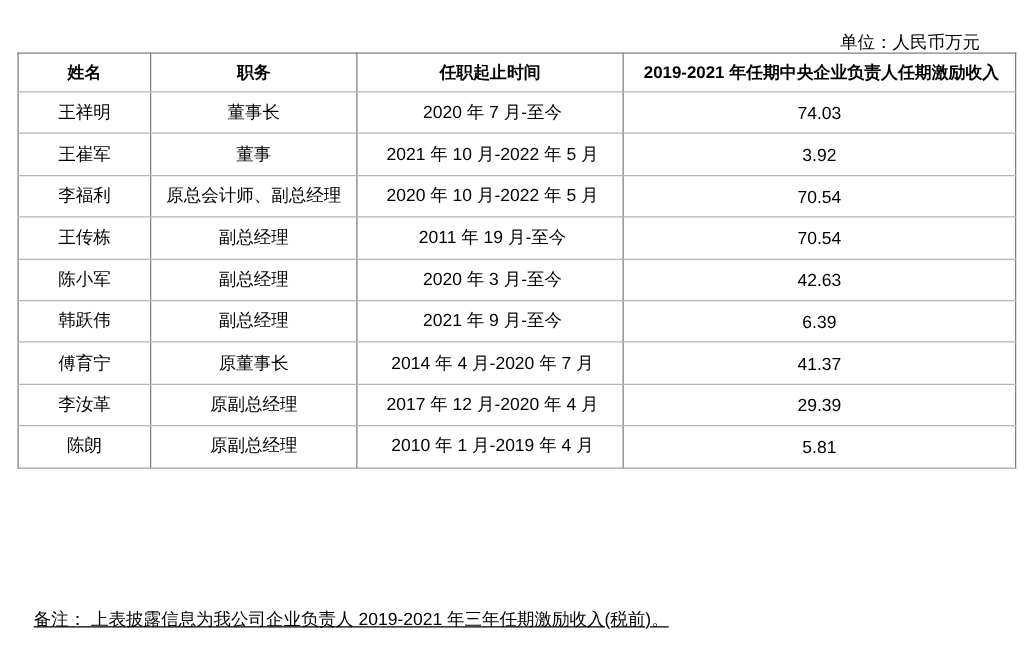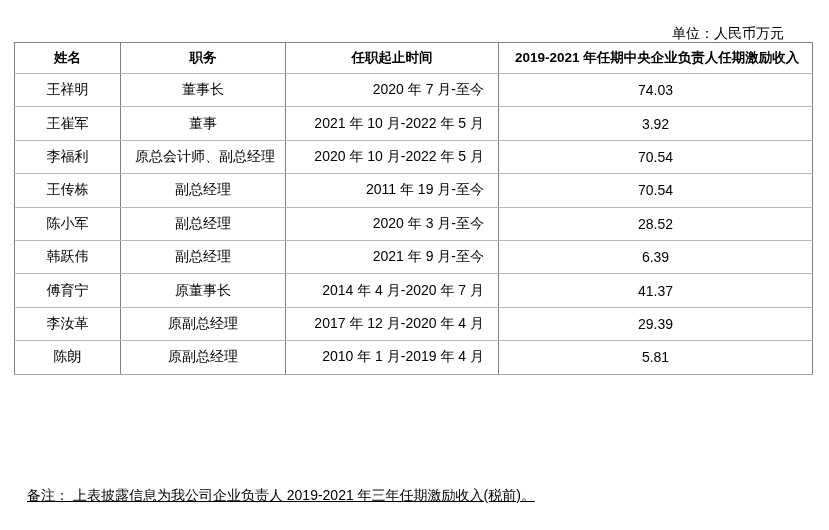--- a/index.html
+++ b/index.html
@@ -42,29 +42,29 @@
     white-space: nowrap;
     overflow: hidden;
   }
   .comp-table td {
     border: 1px solid #b6b6b6;
     border-left: 1px solid #7f7f7f;
     border-right: 1px solid #7f7f7f;
     font-size: 14px;
     height: 32.4px;
     text-align: center;
-    padding: 0 14px;
+    padding: 0 2px;
     white-space: nowrap;
     overflow: hidden;
   }
   .comp-table tbody tr:last-child td {
     border-bottom: 1px solid #a3a3a3;
   }
   .comp-table td.term-cell {
-    text-align: right;
+    text-align: center;
     padding-left: 6px;
   }
   .footnote {
     position: absolute;
     top: 487px;
     left: 27px;
     font-size: 14px;
     white-space: nowrap;
     text-decoration: underline;
   }
@@ -113,21 +113,21 @@
       <tr>
         <td class="name-cell">王传栋</td>
         <td class="position-cell">副总经理</td>
         <td class="term-cell">2011 年 19 月-至今</td>
         <td class="income-cell">70.54</td>
       </tr>
       <tr>
         <td class="name-cell">陈小军</td>
         <td class="position-cell">副总经理</td>
         <td class="term-cell">2020 年 3 月-至今</td>
-        <td class="income-cell">28.52</td>
+        <td class="income-cell">42.63</td>
       </tr>
       <tr>
         <td class="name-cell">韩跃伟</td>
         <td class="position-cell">副总经理</td>
         <td class="term-cell">2021 年 9 月-至今</td>
         <td class="income-cell">6.39</td>
       </tr>
       <tr>
         <td class="name-cell">傅育宁</td>
         <td class="position-cell">原董事长</td>

